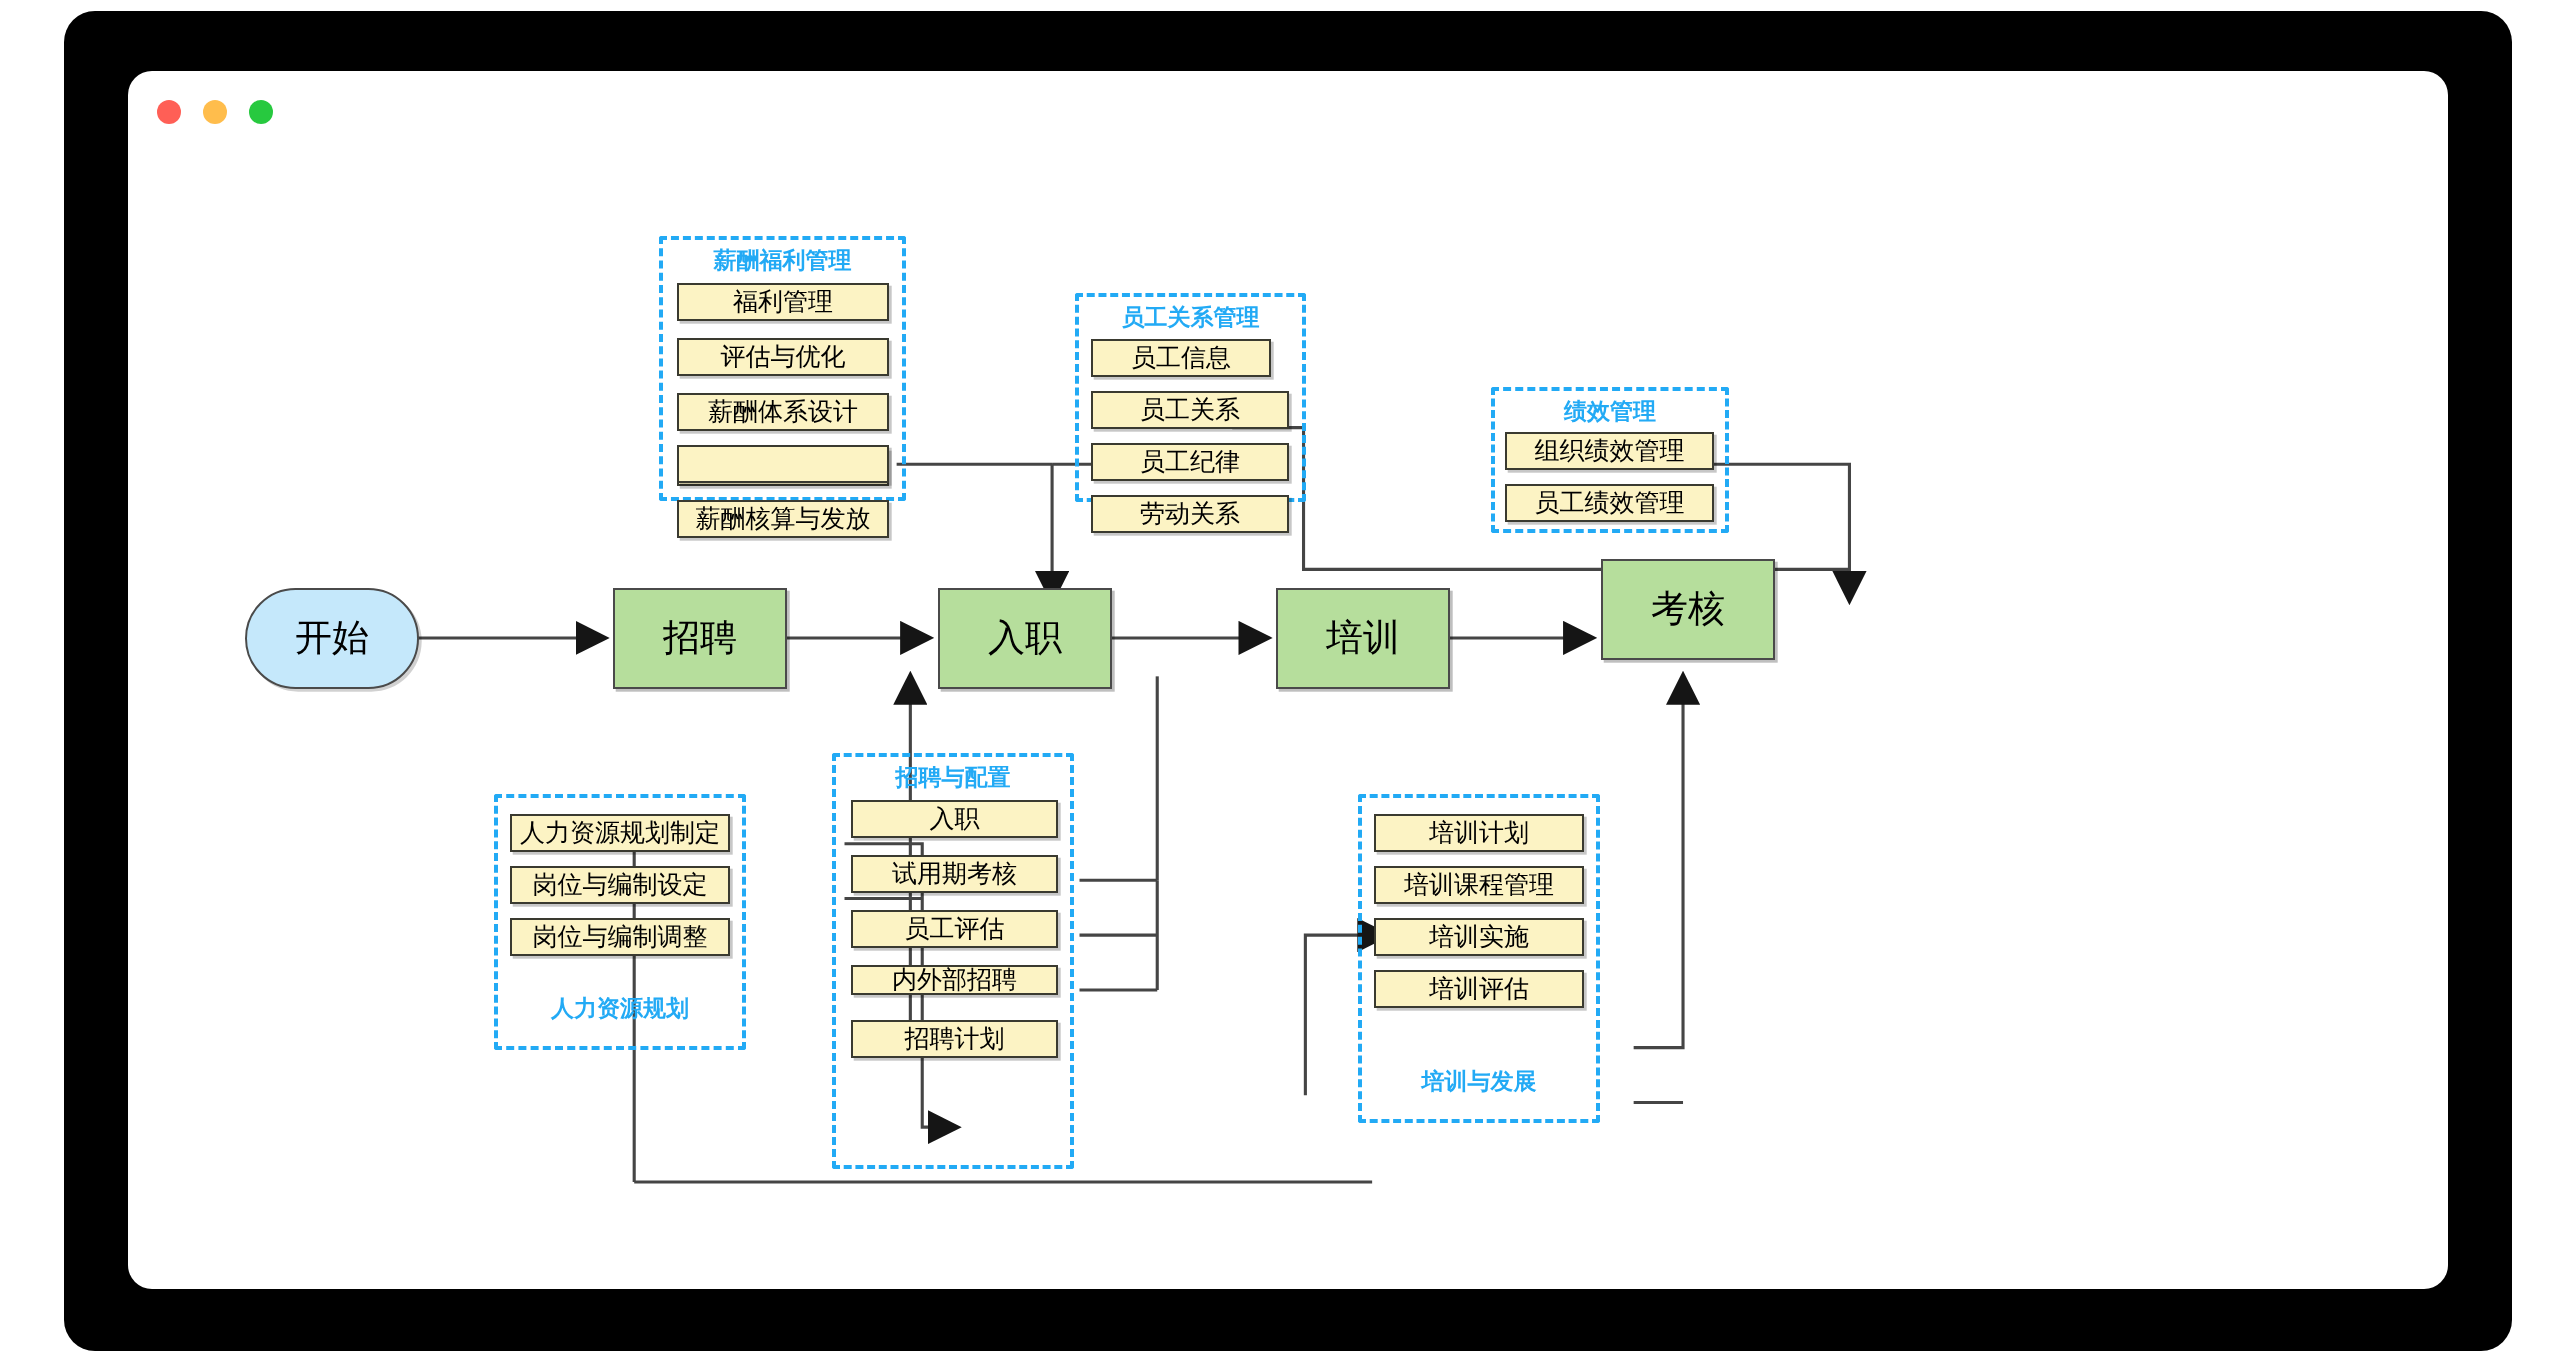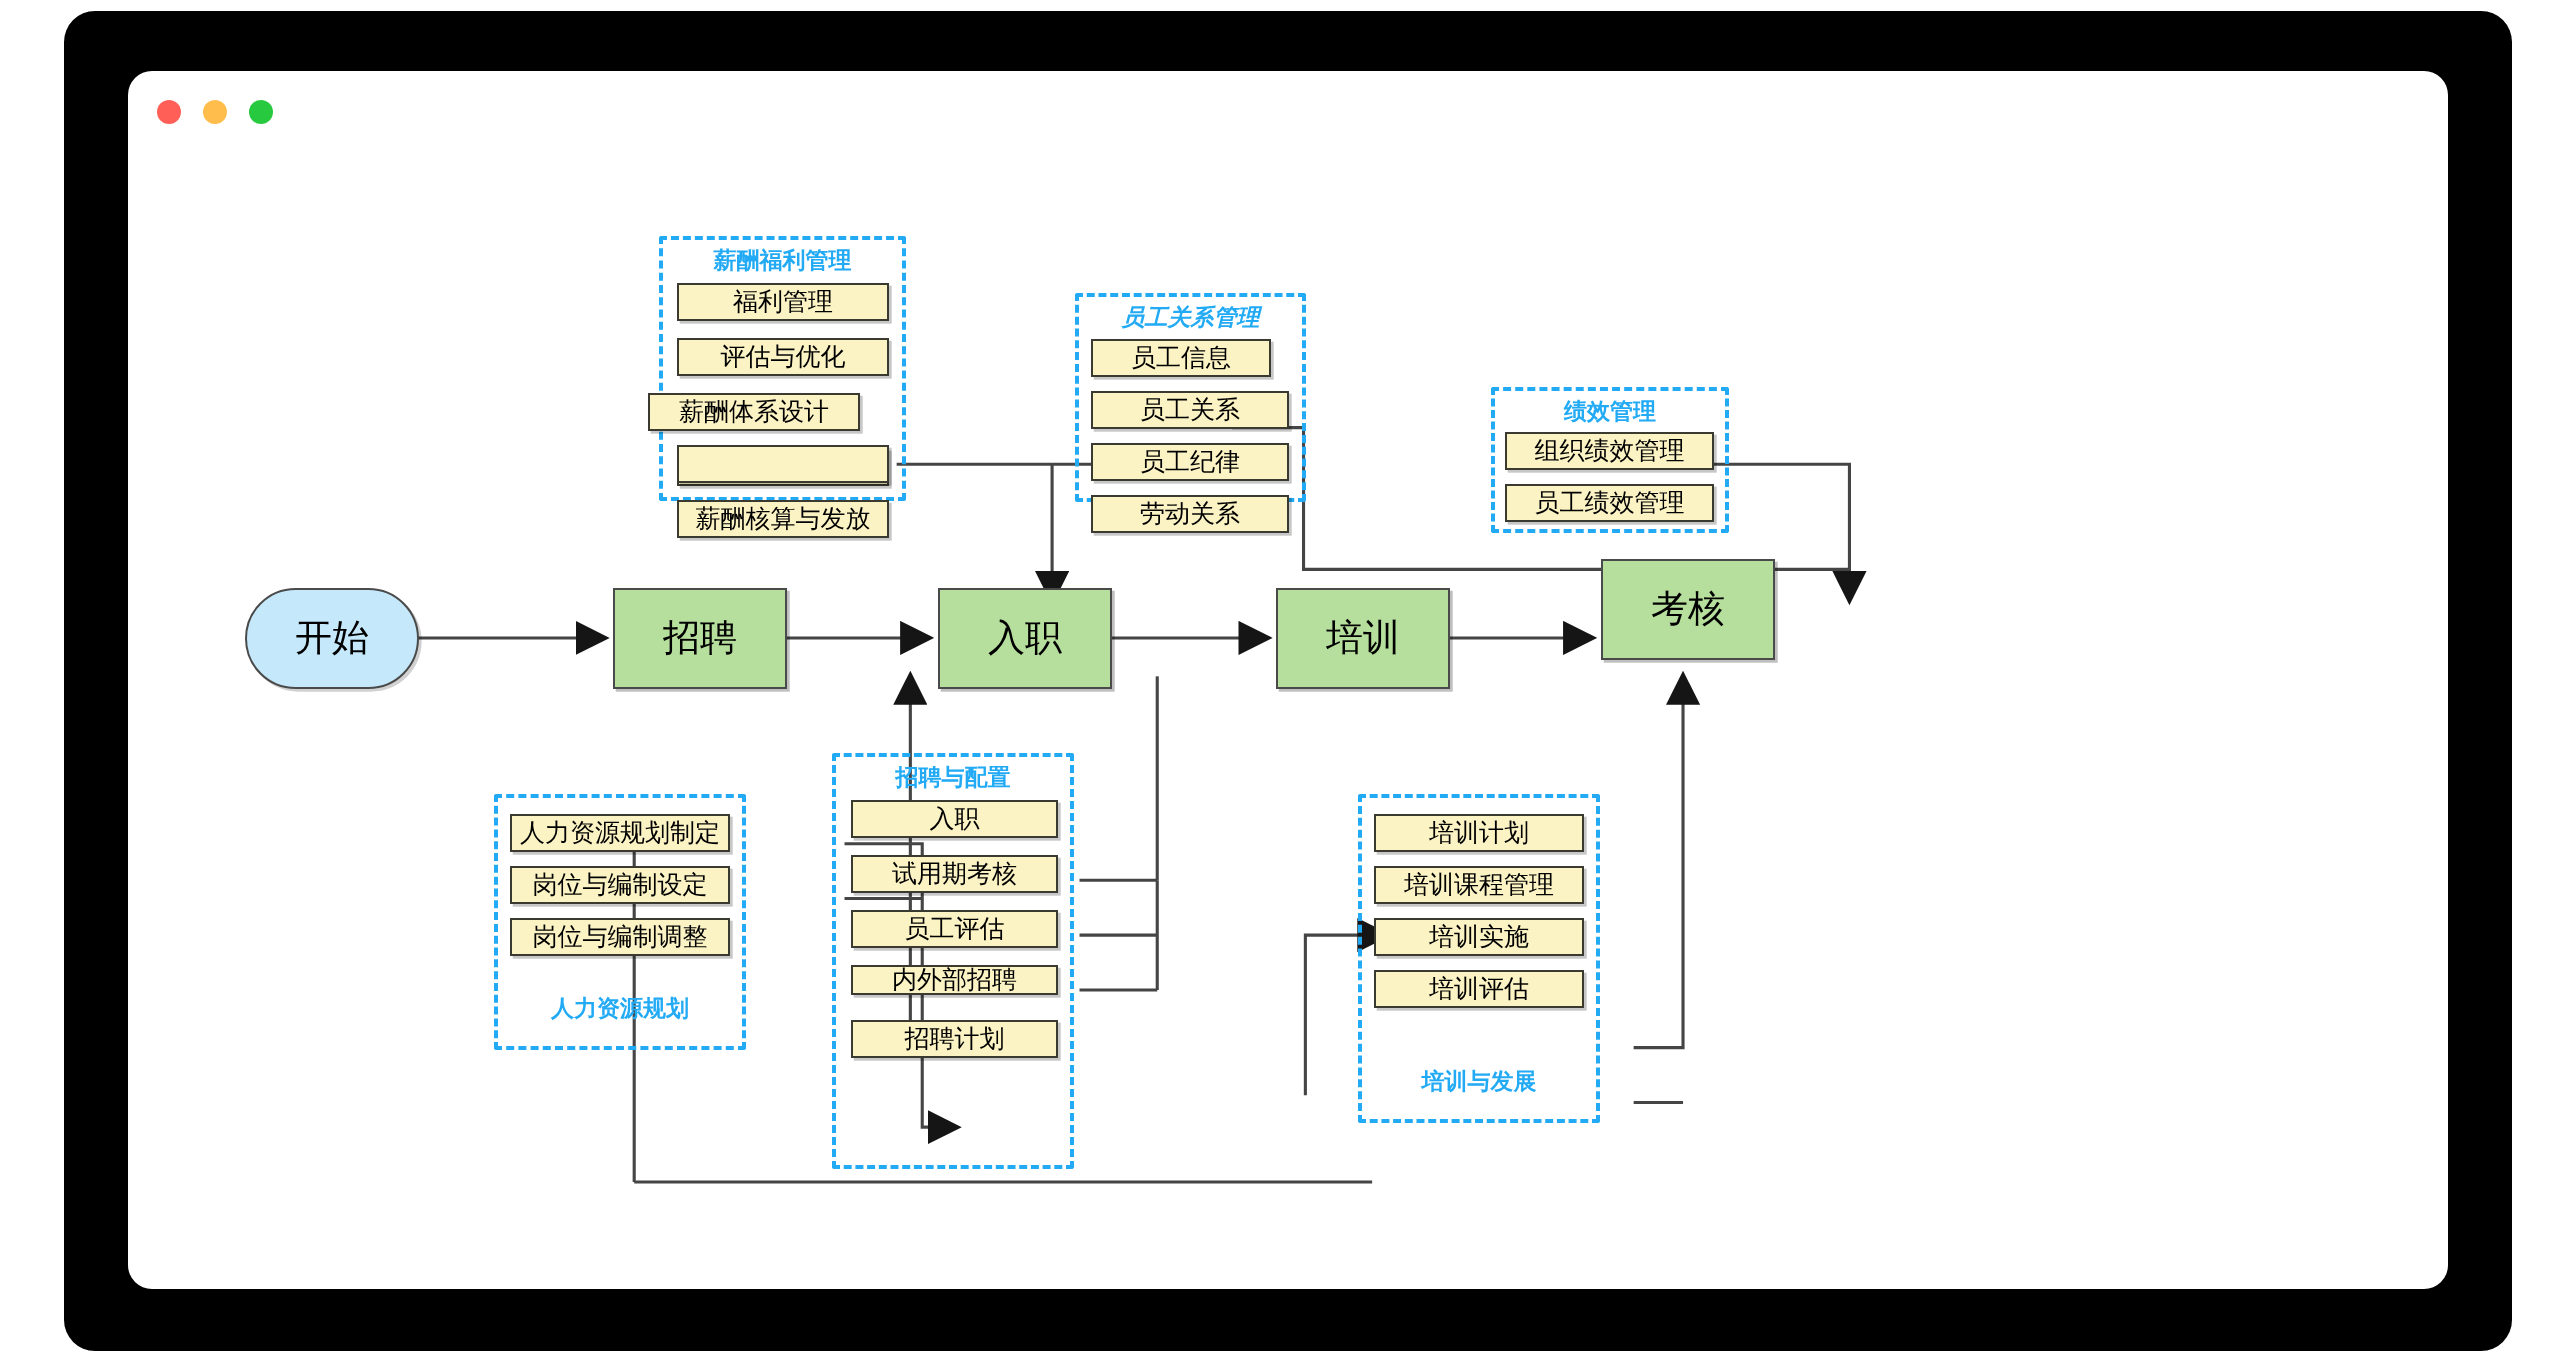--- a/index.html
+++ b/index.html
@@ -89,27 +89,27 @@
 
           <path d="M1646,1068 H1700 V662" marker-end="url(#ah)"></path>
           <path d="M1646,1128 H1700"></path>
         </g>
       </svg>
 
       <div class="cluster" style="left:531px;top:165px;width:247px;height:265px;"></div>
       <div class="cluster-label" style="left:531px;top:174px;width:247px;">薪酬福利管理</div>
       <div class="node sub" style="left:549px;top:212px;width:212px;height:38px;">福利管理</div>
       <div class="node sub" style="left:549px;top:267px;width:212px;height:38px;">评估与优化</div>
-      <div class="node sub" style="left:520px;top:322px;width:212px;height:38px;">薪酬体系设计</div>
+      <div class="node sub" style="left:549px;top:322px;width:212px;height:38px;">薪酬体系设计</div>
       <div class="node sub" style="left:549px;top:377px;width:212px;height:38px;">薪酬确定与调整</div>
       <div class="node sub" style="left:549px;top:374px;width:212px;height:38px;top:374px;" hidden=""></div>
       <div class="node sub" style="left:549px;top:429px;width:212px;height:38px;">薪酬核算与发放</div>
 
       <div class="cluster" style="left:947px;top:222px;width:231px;height:209px;"></div>
-      <div class="cluster-label" style="left:947px;top:231px;width:231px;font-style:italic;">员工关系管理</div>
+      <div class="cluster-label" style="left:947px;top:231px;width:231px;">员工关系管理</div>
       <div class="node sub" style="left:963px;top:268px;width:180px;height:38px;">员工信息</div>
       <div class="node sub" style="left:963px;top:320px;width:198px;height:38px;">员工关系</div>
       <div class="node sub" style="left:963px;top:372px;width:198px;height:38px;">员工纪律</div>
       <div class="node sub" style="left:963px;top:424px;width:198px;height:38px;">劳动关系</div>
 
       <div class="cluster" style="left:1363px;top:316px;width:238px;height:146px;"></div>
       <div class="cluster-label" style="left:1363px;top:325px;width:238px;">绩效管理</div>
       <div class="node sub" style="left:1377px;top:361px;width:209px;height:38px;">组织绩效管理</div>
       <div class="node sub" style="left:1377px;top:413px;width:209px;height:38px;">员工绩效管理</div>
 

